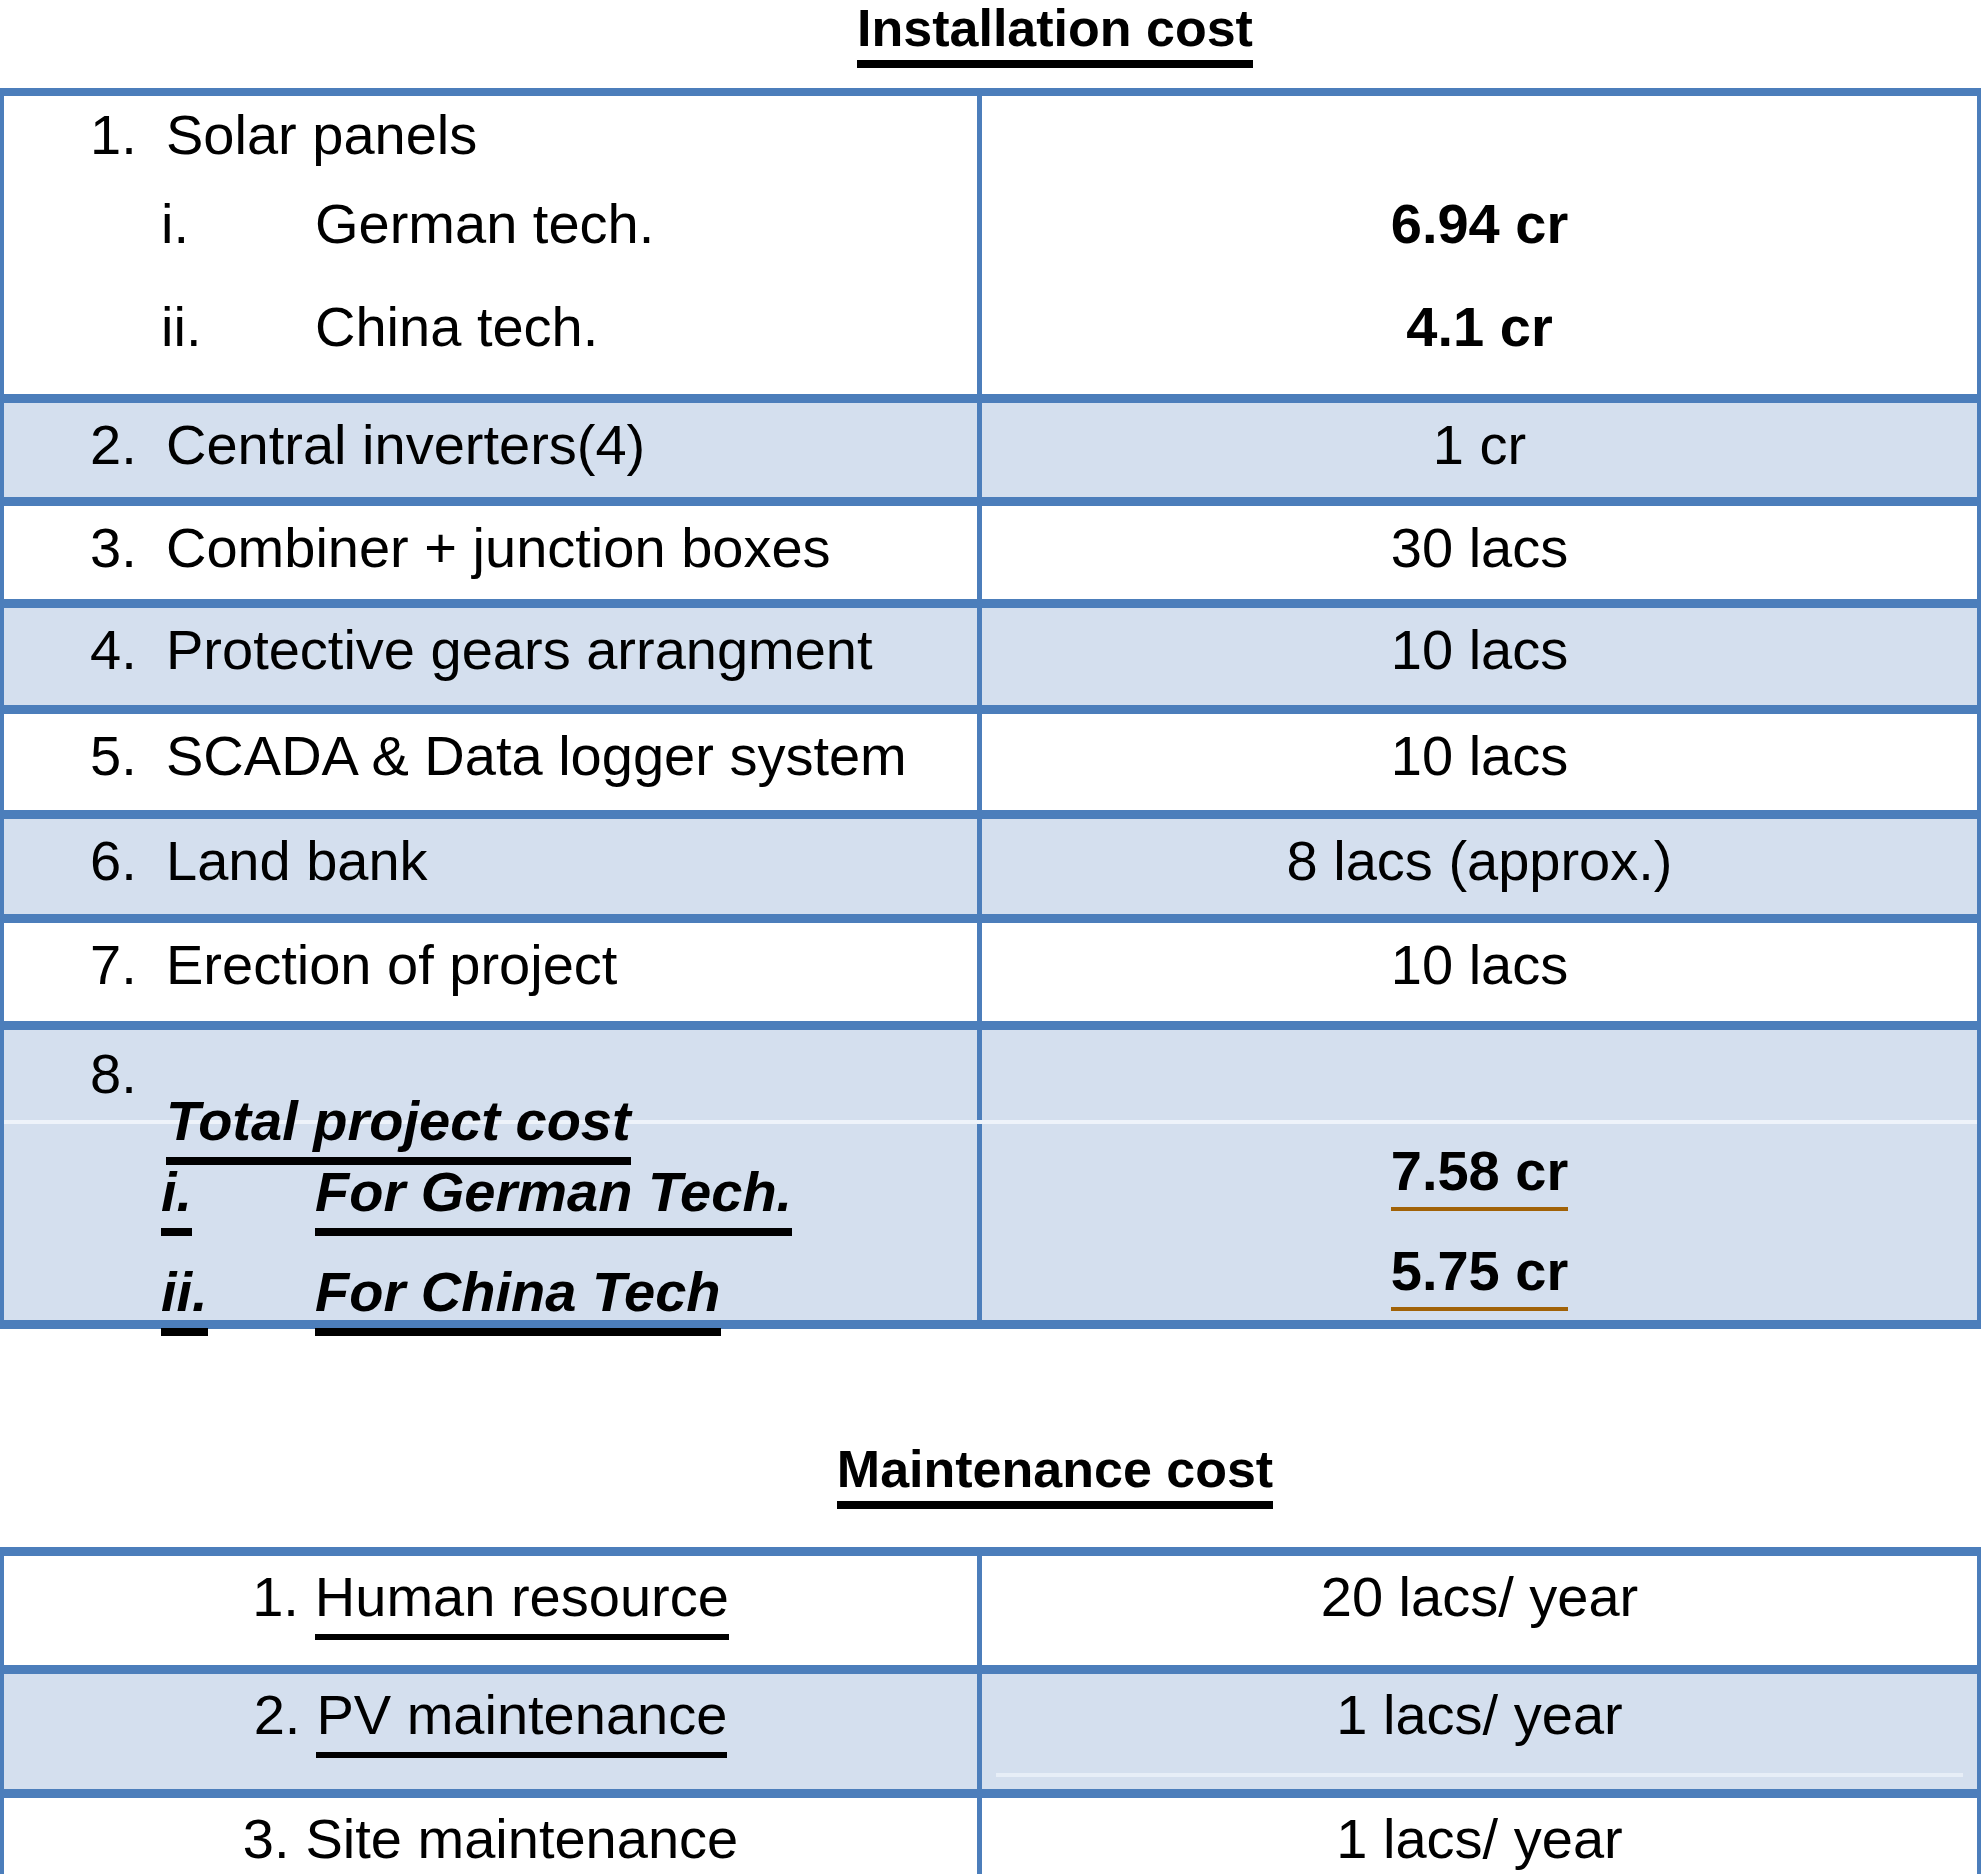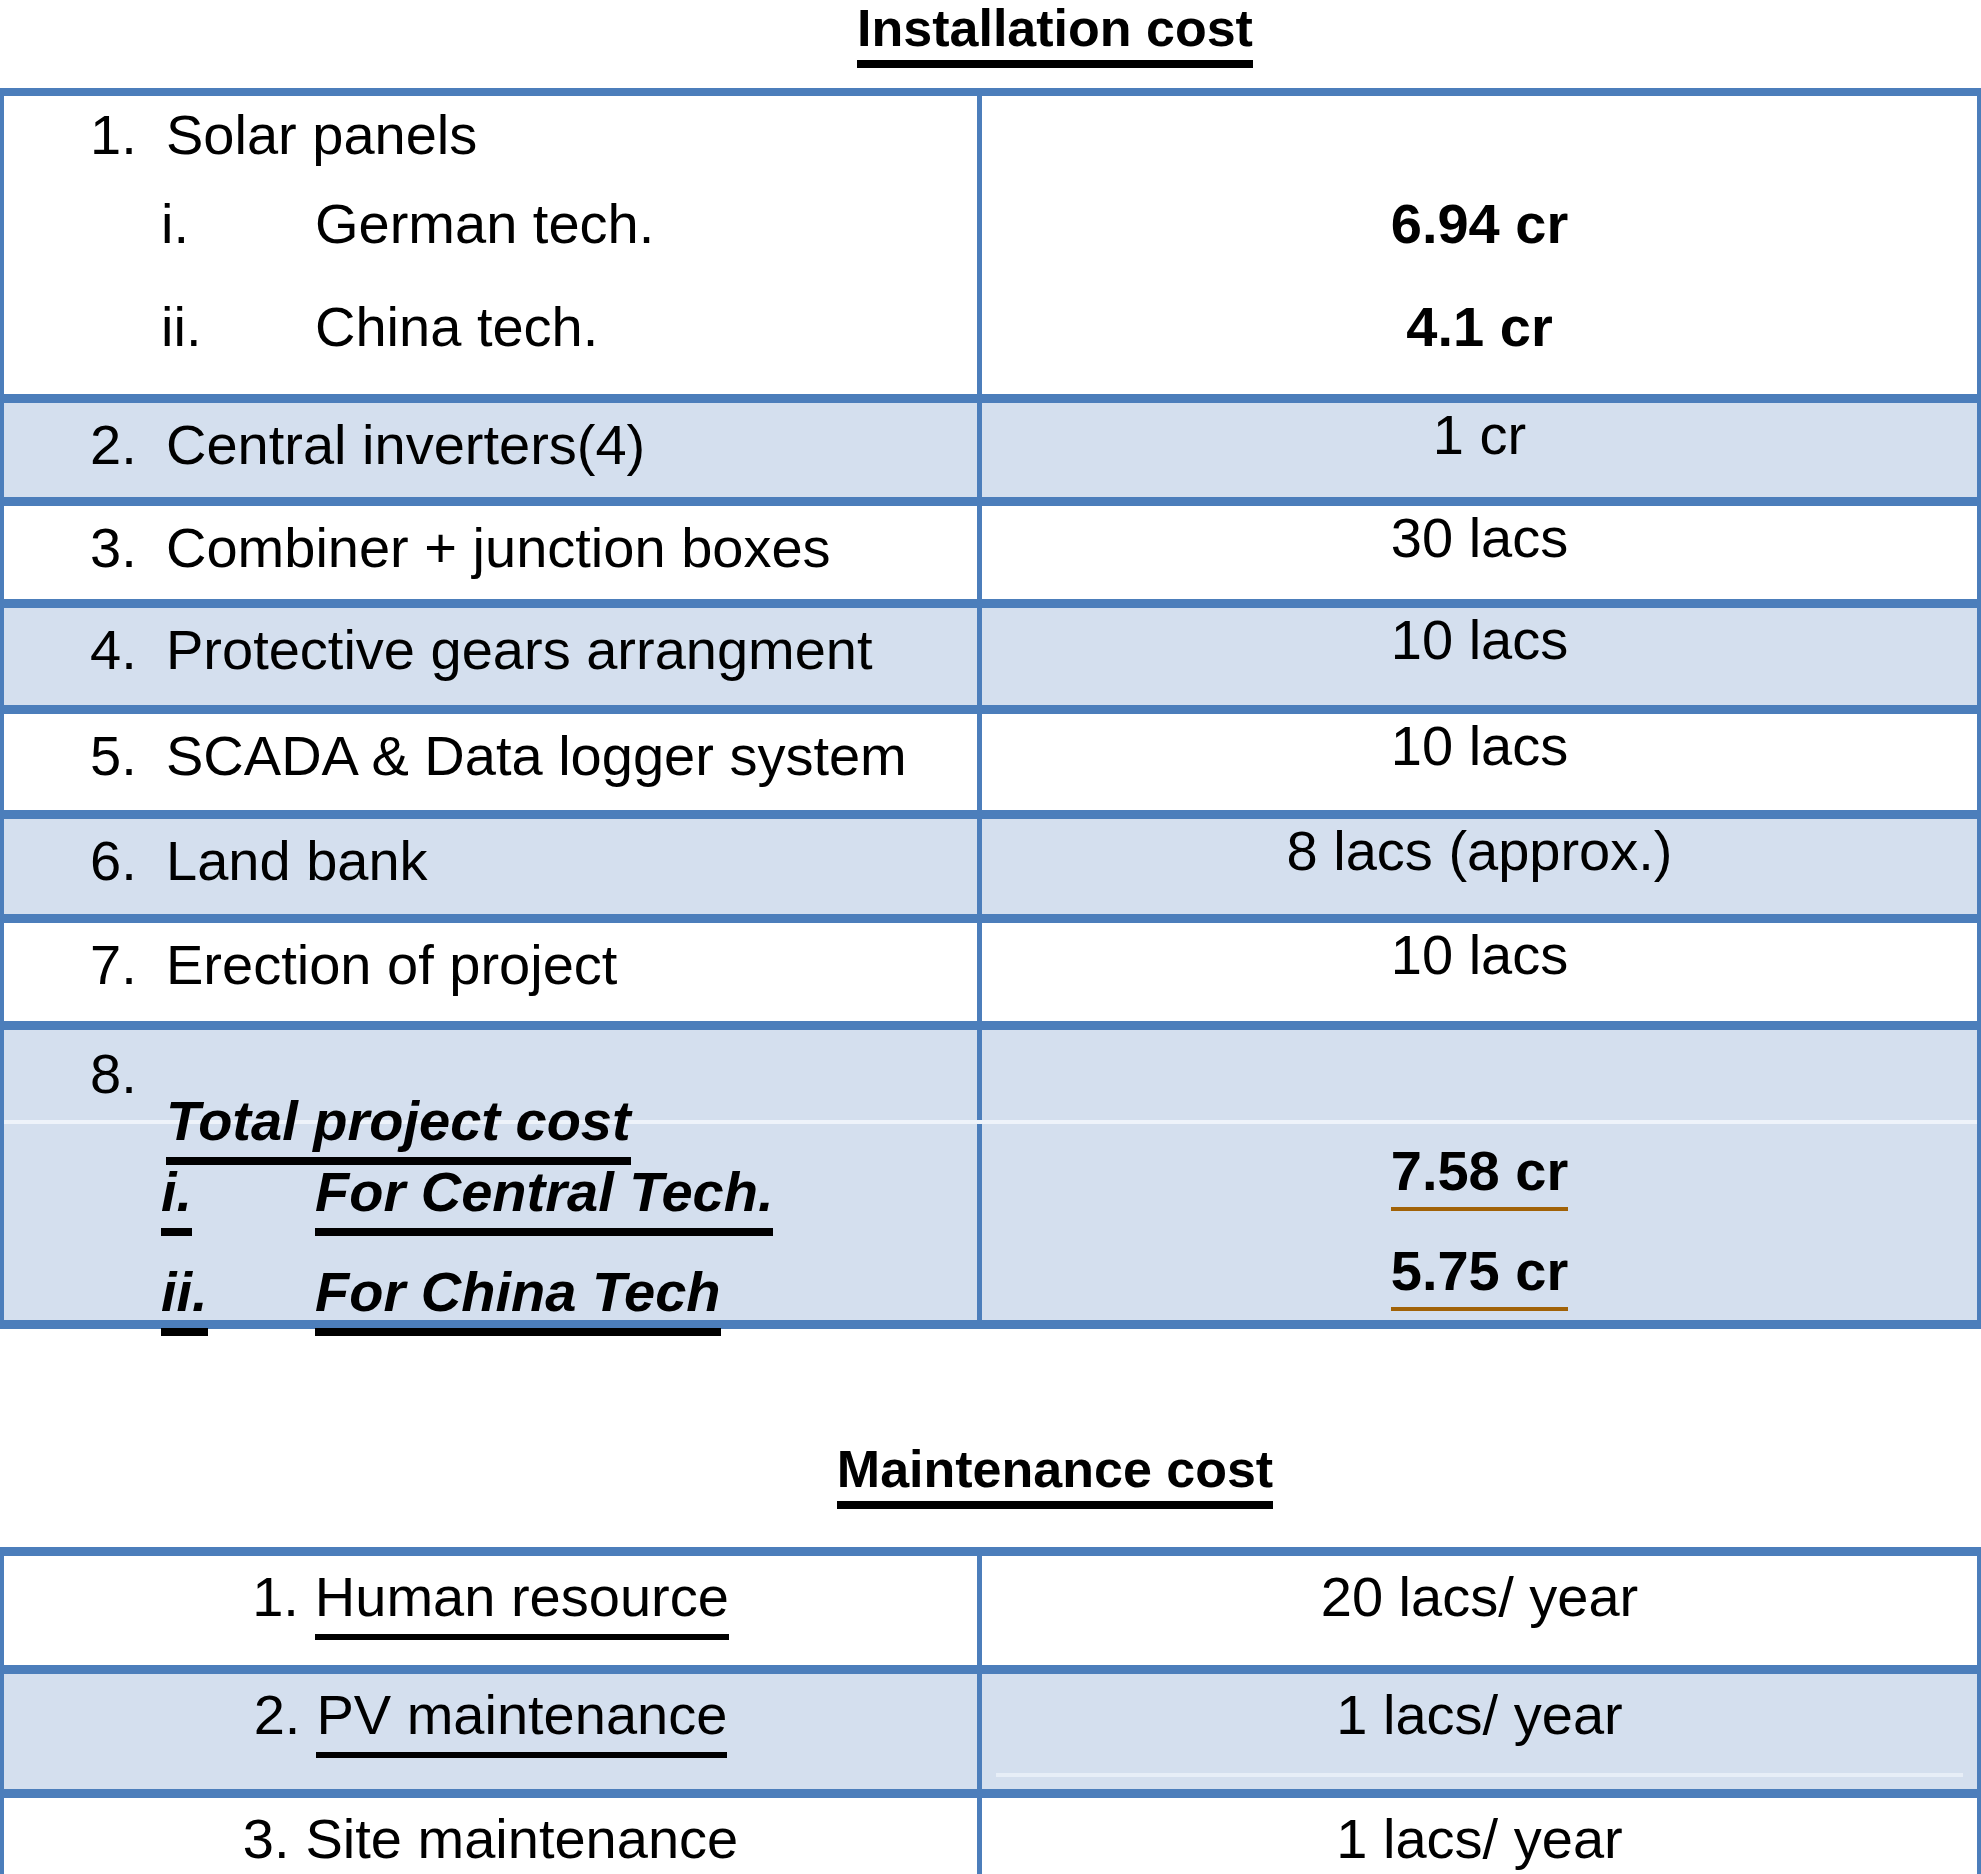--- a/index.html
+++ b/index.html
@@ -44,21 +44,21 @@
   .line.center{justify-content:center;}
   .l1{height:76px;}
   .l2{height:103px;}
   .l3{height:100px;}
 
   .num{flex:none;margin-left:86px;width:76px;}
   .rom{flex:none;margin-left:157px;width:154px;}
 
   
   .srow .cell.label{display:flex;align-items:flex-start;padding-top:10px;line-height:64px;}
-  .srow .cell.value{line-height:64px;}
+  .srow .cell.value{padding-top:10px;line-height:64px;}
 
   .h-r1{height:298px;}
   .h-r2{height:94px;}
   .h-r3{height:93px;}
   .h-r4{height:97px;}
   .h-r5{height:96px;}
   .h-r6{height:95px;}
   .h-r7{height:98px;}
   .h-r8a{height:90px;}
   .h-r8b{height:196px;}
@@ -163,21 +163,21 @@
       <span class="num">8.</span>
       <span class="u8">Total project cost</span>
     </div>
     <div class="cell value"></div>
   </div>
 
   <div class="row band sep h-r8b">
     <div class="cell label">
       <div class="line l3">
         <span class="rom"><span class="u8">i.</span></span>
-        <span class="u8">For Central Tech.</span>
+        <span class="u8">For German Tech.</span>
       </div>
       <div class="line l3">
         <span class="rom"><span class="u8">ii.</span></span>
         <span class="u8">For China Tech</span>
       </div>
     </div>
     <div class="cell value">
       <div class="line l3 center">
         <span class="u8v">7.58 cr</span>
       </div>

